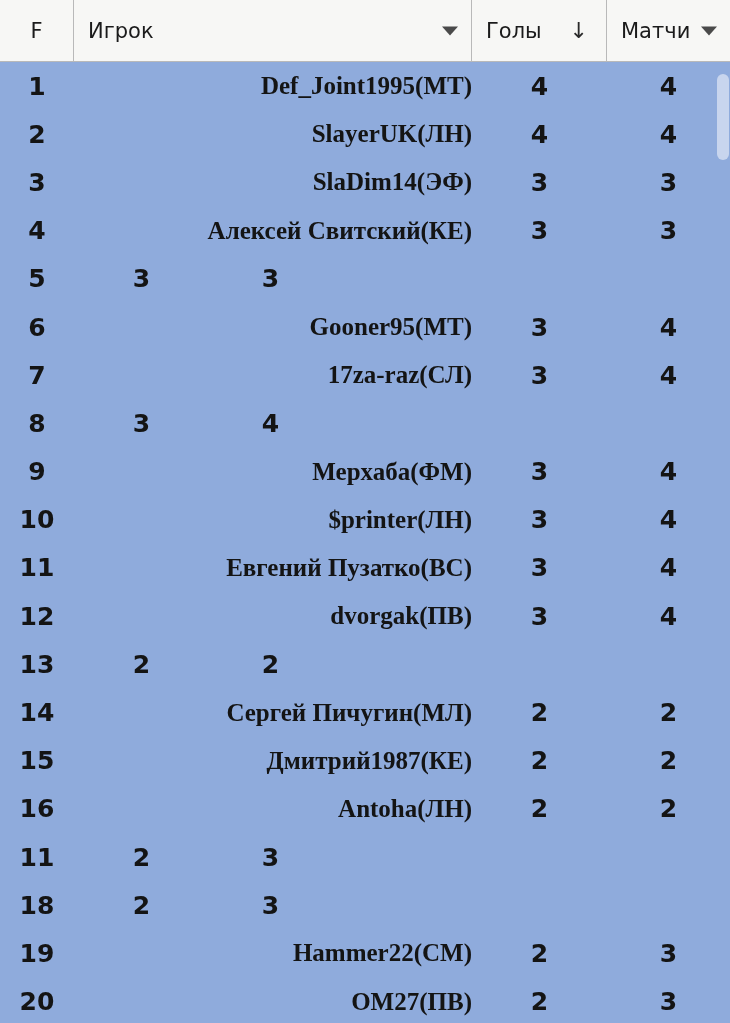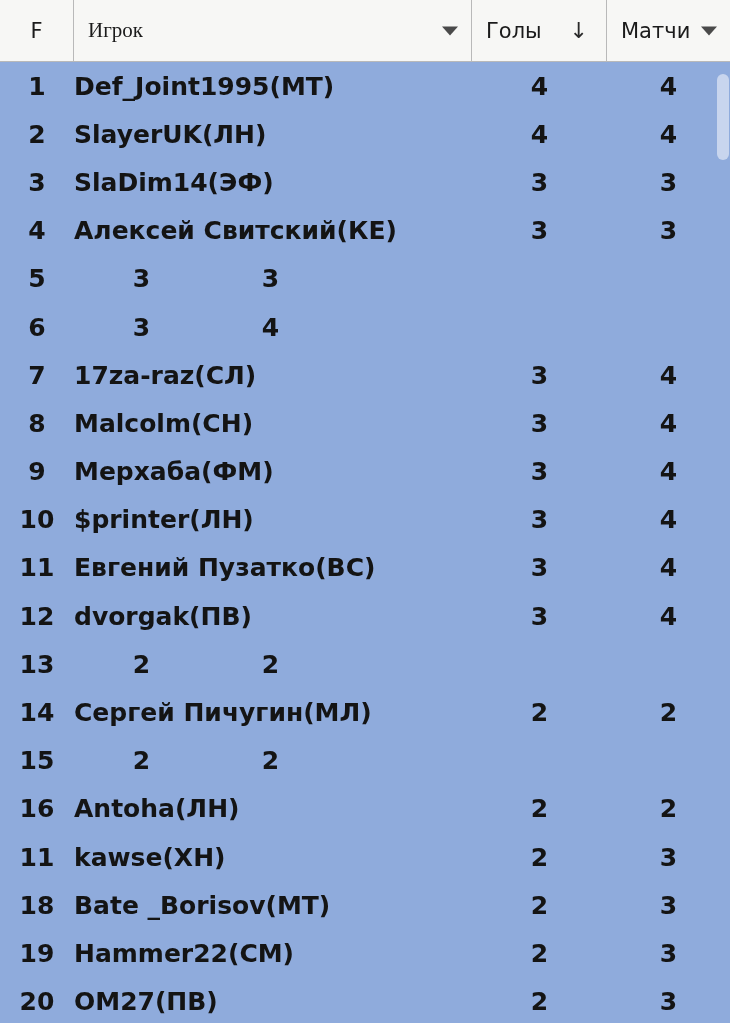--- a/index.html
+++ b/index.html
@@ -38,21 +38,20 @@
     font-family: "DejaVu Sans", sans-serif;
     position: relative;
   }
   .hcell.first {
     width: 74px;
     justify-content: center;
   }
   .hcell.player {
     width: 398px;
     padding-left: 14px;
-    font-family: Liberation Serif, serif;
   }
   .hcell.goals {
     width: 135px;
     padding-left: 14px;
   }
   .hcell.matches {
     width: 123px;
     padding-left: 14px;
     border-right: none;
   }
@@ -100,21 +99,22 @@
     font-size: 25px;
     font-family: "DejaVu Sans", sans-serif;
   }
   .c-rank {
     width: 74px;
     text-align: center;
     font-size: 25px;
   }
   .c-player {
     width: 398px;
-    text-align: left;
+    text-align: right;
+    font-family: Liberation Serif, serif;
   }
   .c-goals {
     width: 135px;
     text-align: center;
   }
   .c-matches {
     width: 123px;
     text-align: center;
   }
 
@@ -185,32 +185,32 @@
       <div class="c-goals">3</div>
       <div class="c-matches">3</div>
     </div>
     <div class="row">
       <div class="c-rank">5</div>
       <div class="c-goals">3</div>
       <div class="c-matches">3</div>
     </div>
     <div class="row">
       <div class="c-rank">6</div>
+      <div class="c-player">Gooner95(МТ)</div>
       <div class="c-goals">3</div>
       <div class="c-matches">4</div>
     </div>
     <div class="row">
       <div class="c-rank">7</div>
       <div class="c-player">17za-raz(СЛ)</div>
       <div class="c-goals">3</div>
       <div class="c-matches">4</div>
     </div>
     <div class="row">
       <div class="c-rank">8</div>
-      <div class="c-player">Malcolm(СН)</div>
       <div class="c-goals">3</div>
       <div class="c-matches">4</div>
     </div>
     <div class="row">
       <div class="c-rank">9</div>
       <div class="c-player">Мерхаба(ФМ)</div>
       <div class="c-goals">3</div>
       <div class="c-matches">4</div>
     </div>
     <div class="row">
@@ -237,38 +237,37 @@
       <div class="c-matches">2</div>
     </div>
     <div class="row">
       <div class="c-rank">14</div>
       <div class="c-player">Сергей Пичугин(МЛ)</div>
       <div class="c-goals">2</div>
       <div class="c-matches">2</div>
     </div>
     <div class="row">
       <div class="c-rank">15</div>
+      <div class="c-player">Дмитрий1987(КЕ)</div>
       <div class="c-goals">2</div>
       <div class="c-matches">2</div>
     </div>
     <div class="row">
       <div class="c-rank">16</div>
       <div class="c-player">Antoha(ЛН)</div>
       <div class="c-goals">2</div>
       <div class="c-matches">2</div>
     </div>
     <div class="row">
       <div class="c-rank">11</div>
-      <div class="c-player">kawse(ХН)</div>
       <div class="c-goals">2</div>
       <div class="c-matches">3</div>
     </div>
     <div class="row">
       <div class="c-rank">18</div>
-      <div class="c-player">Bate _Borisov(МТ)</div>
       <div class="c-goals">2</div>
       <div class="c-matches">3</div>
     </div>
     <div class="row">
       <div class="c-rank">19</div>
       <div class="c-player">Hammer22(СМ)</div>
       <div class="c-goals">2</div>
       <div class="c-matches">3</div>
     </div>
     <div class="row">

